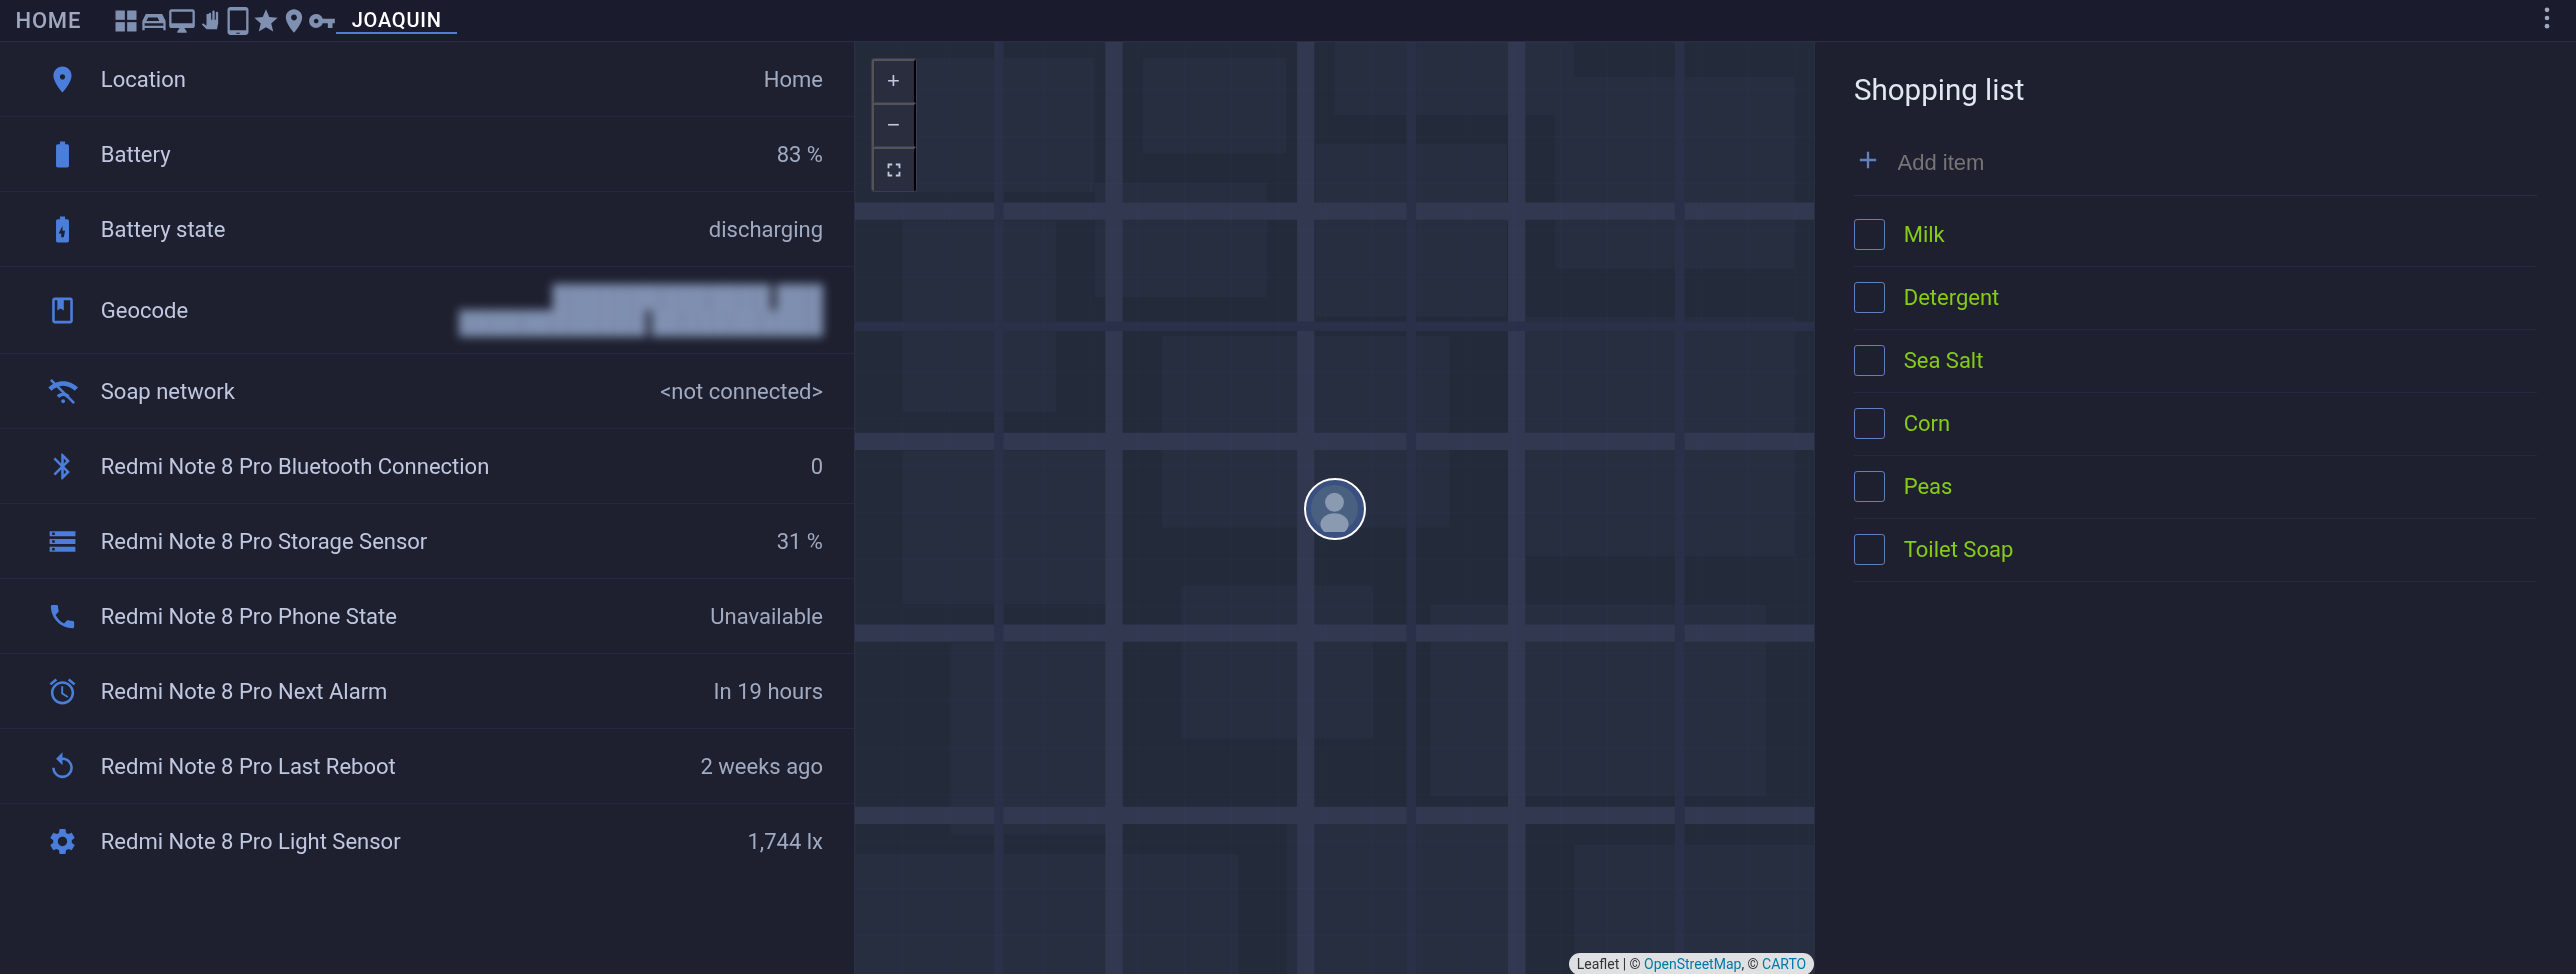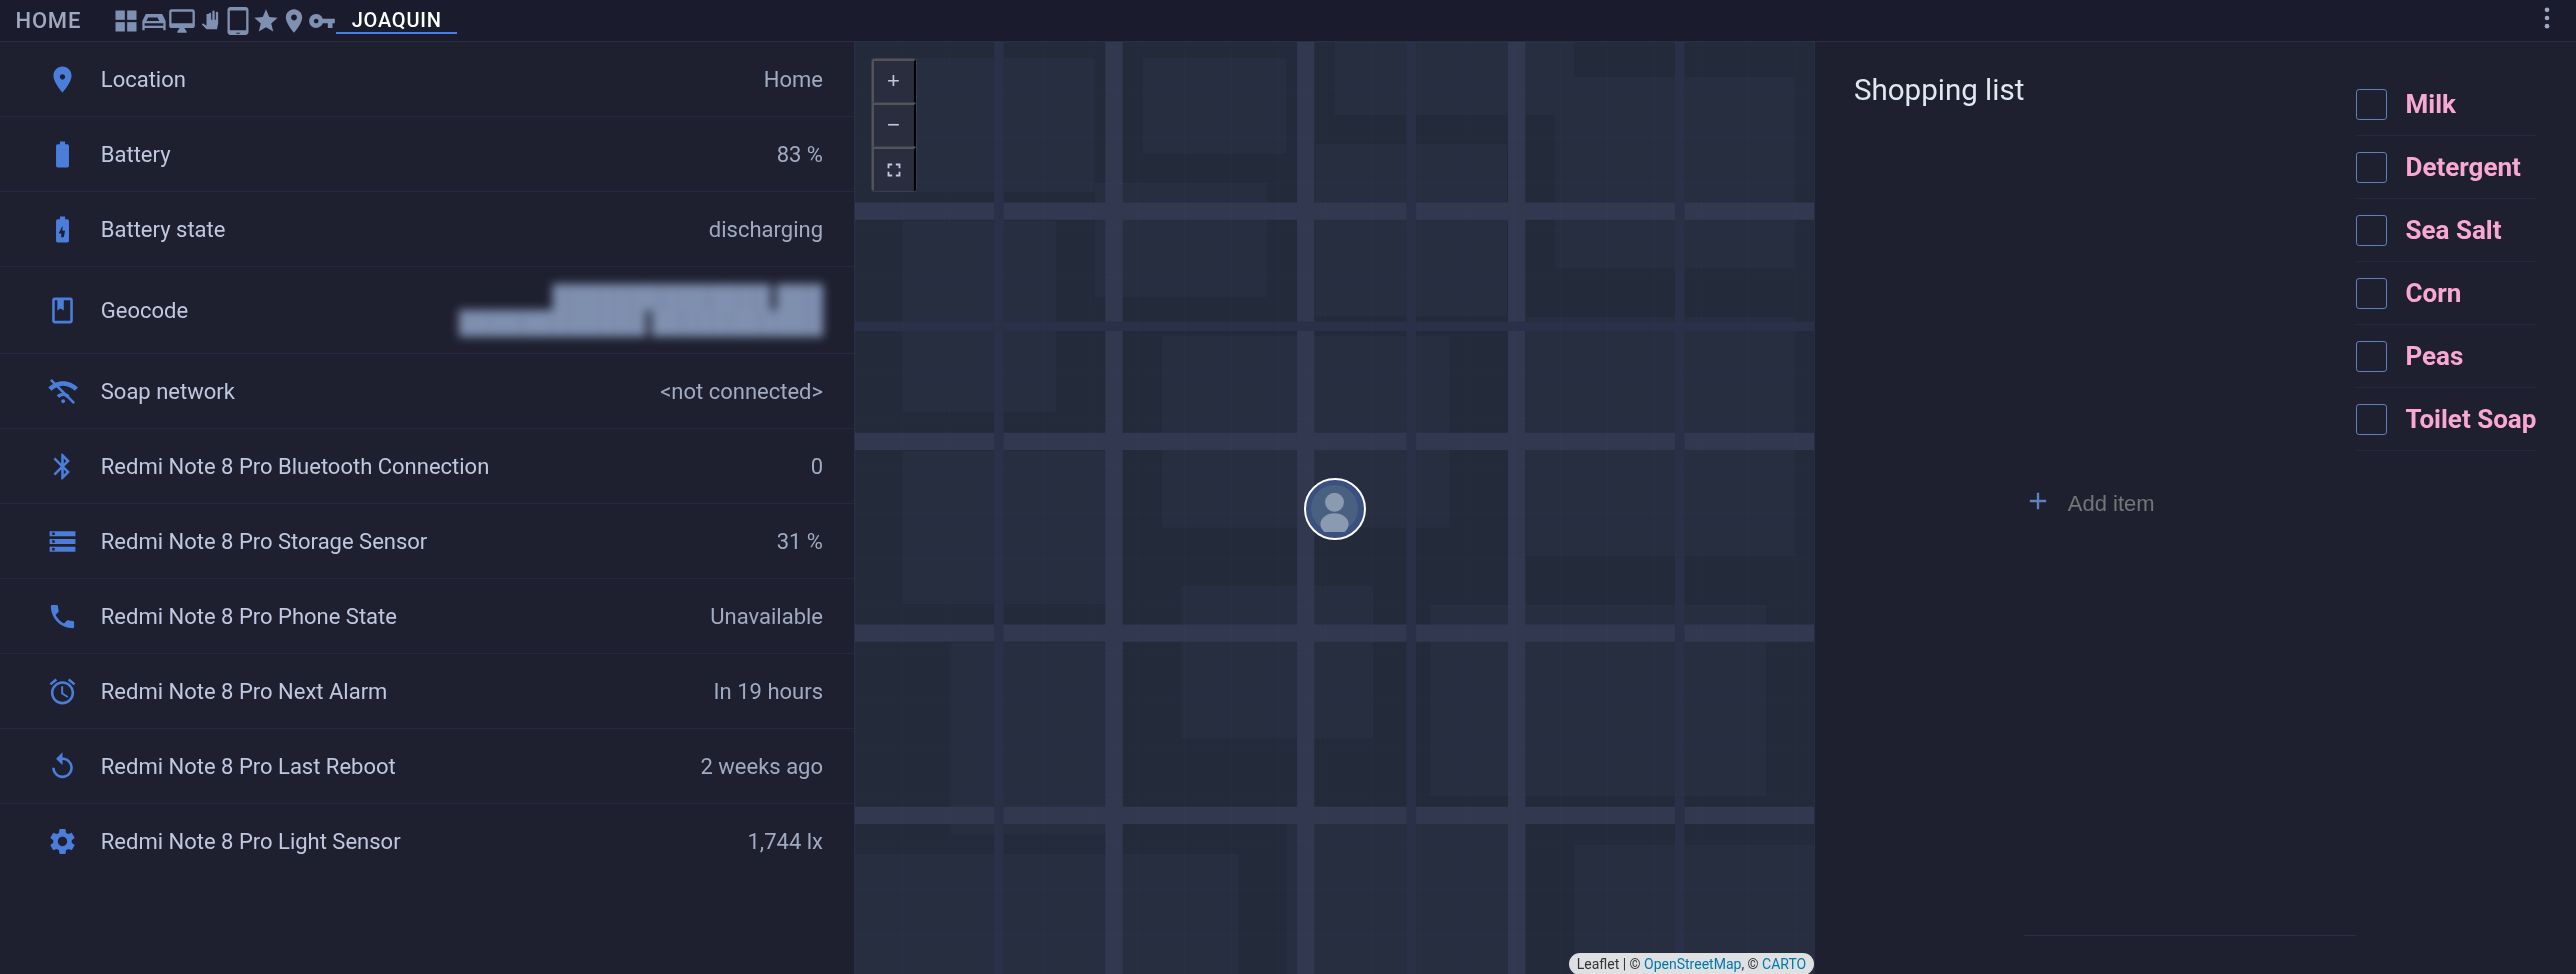--- a/index.html
+++ b/index.html
@@ -198,21 +198,21 @@
       color: #0078a8;
       text-decoration: none;
     }
 
     
     .right-panel {
       width: 762px;
       background: #1e2030;
       border-left: 0.8px solid #2a2d45;
       display: flex;
-      flex-direction: row;
+      flex-direction: column;
       padding: 31px 39px;
       flex-shrink: 0;
     }
 
     .shopping-title {
       font-size: 29.5px;
       font-weight: 400;
       color: #e0e8f0;
       margin-bottom: 23px;
     }
@@ -247,24 +247,23 @@
     .item-checkbox {
       width: 31px;
       height: 31px;
       border: 1.6px solid #6080c0;
       border-radius: 3.1px;
       margin-right: 18.7px;
       flex-shrink: 0;
       cursor: pointer;
     }
     .item-label {
-      font-size: 26px;
-      color: #f9a8d4;
+      font-size: 22px;
+      color: #84cc16;
       flex: 1;
-      font-weight: bold;
     }
 
     
     .icon-svg {
       width: 28px;
       height: 28px;
     }
   </style>
 </head>
 <body>

